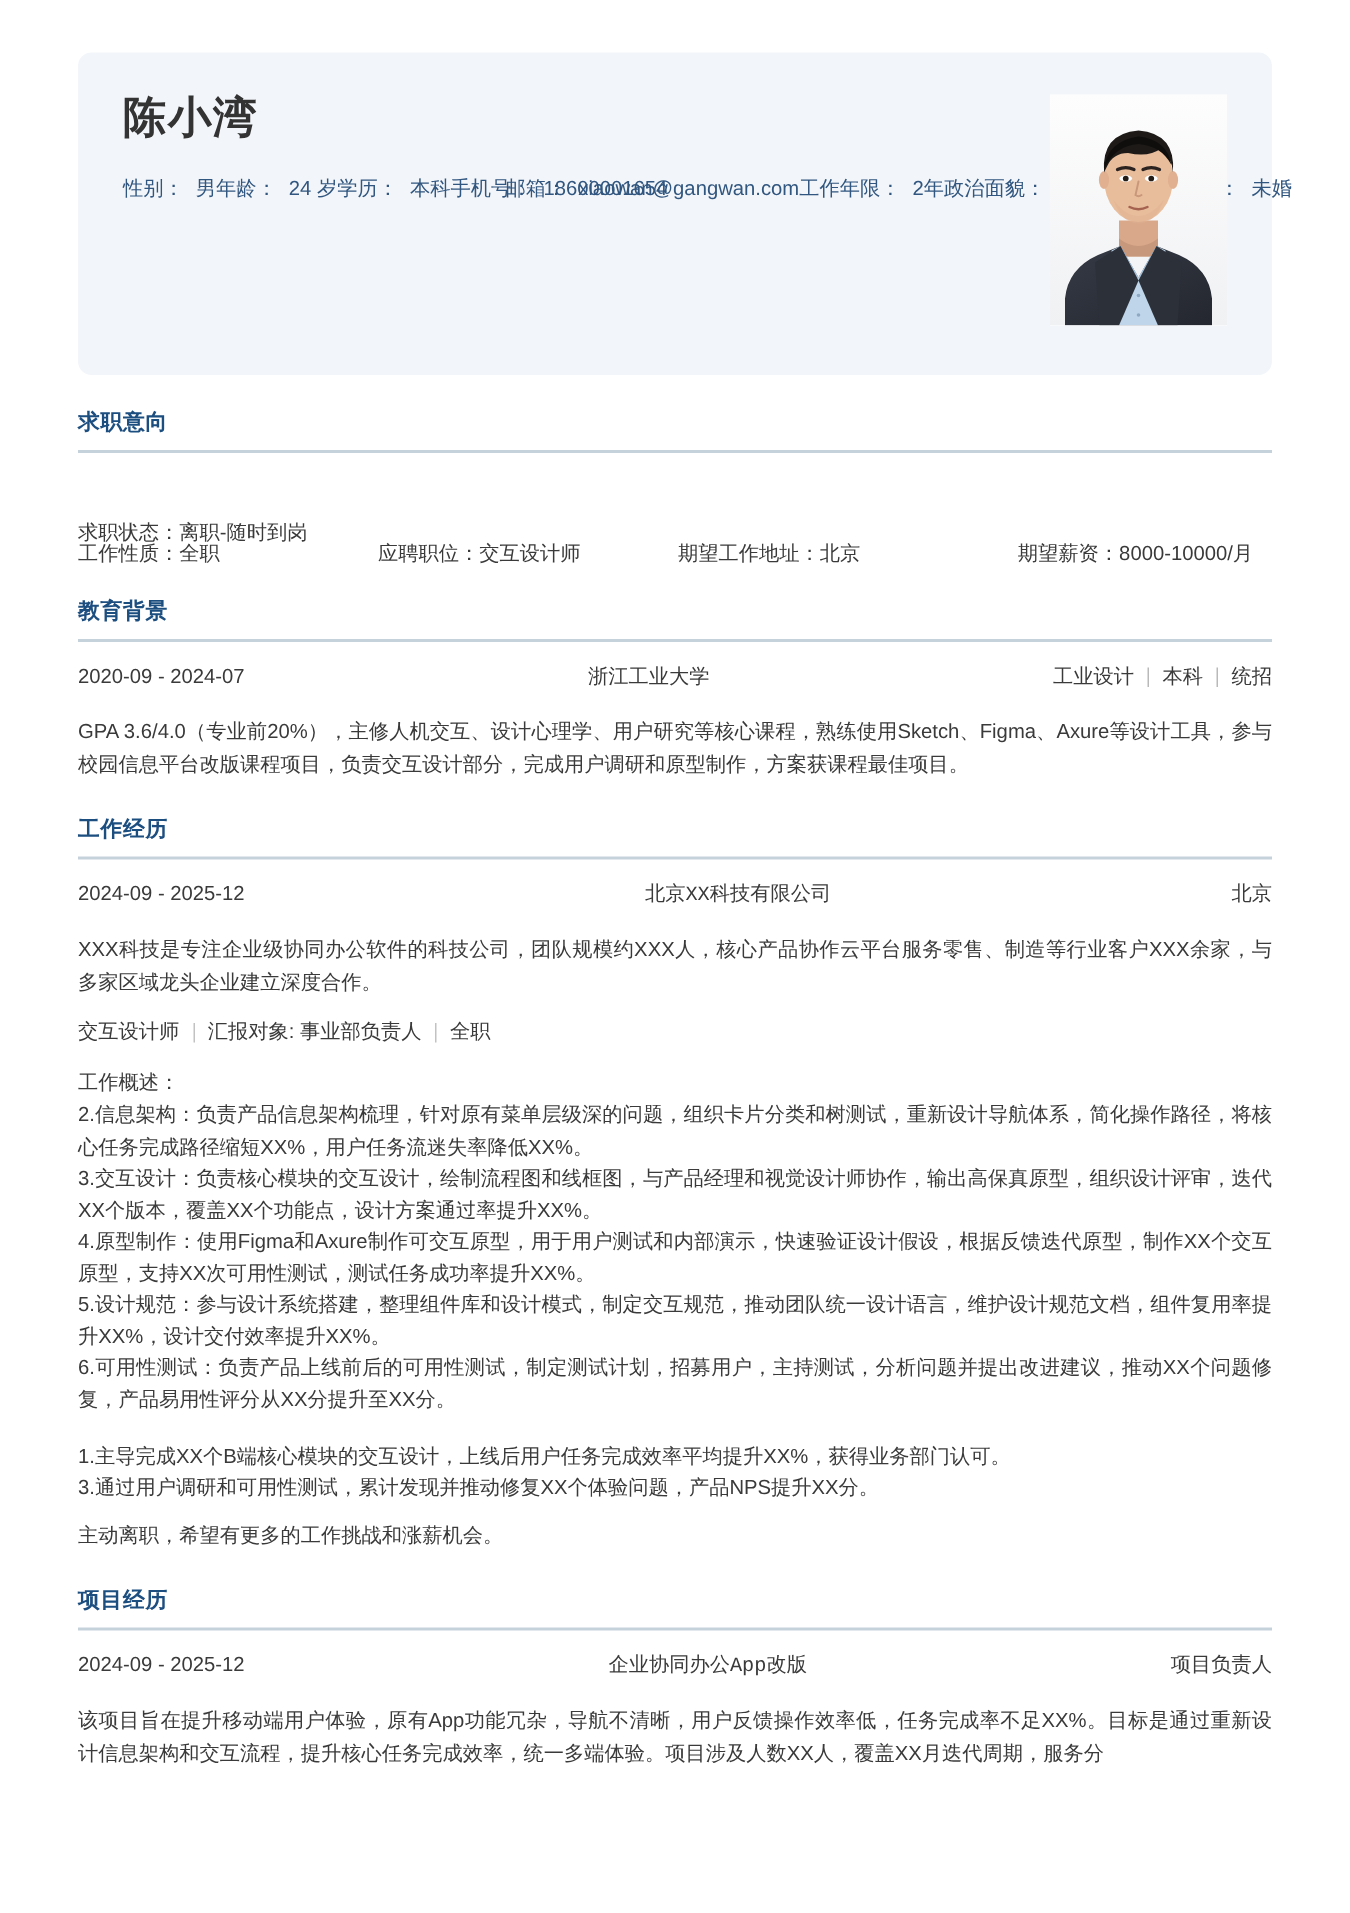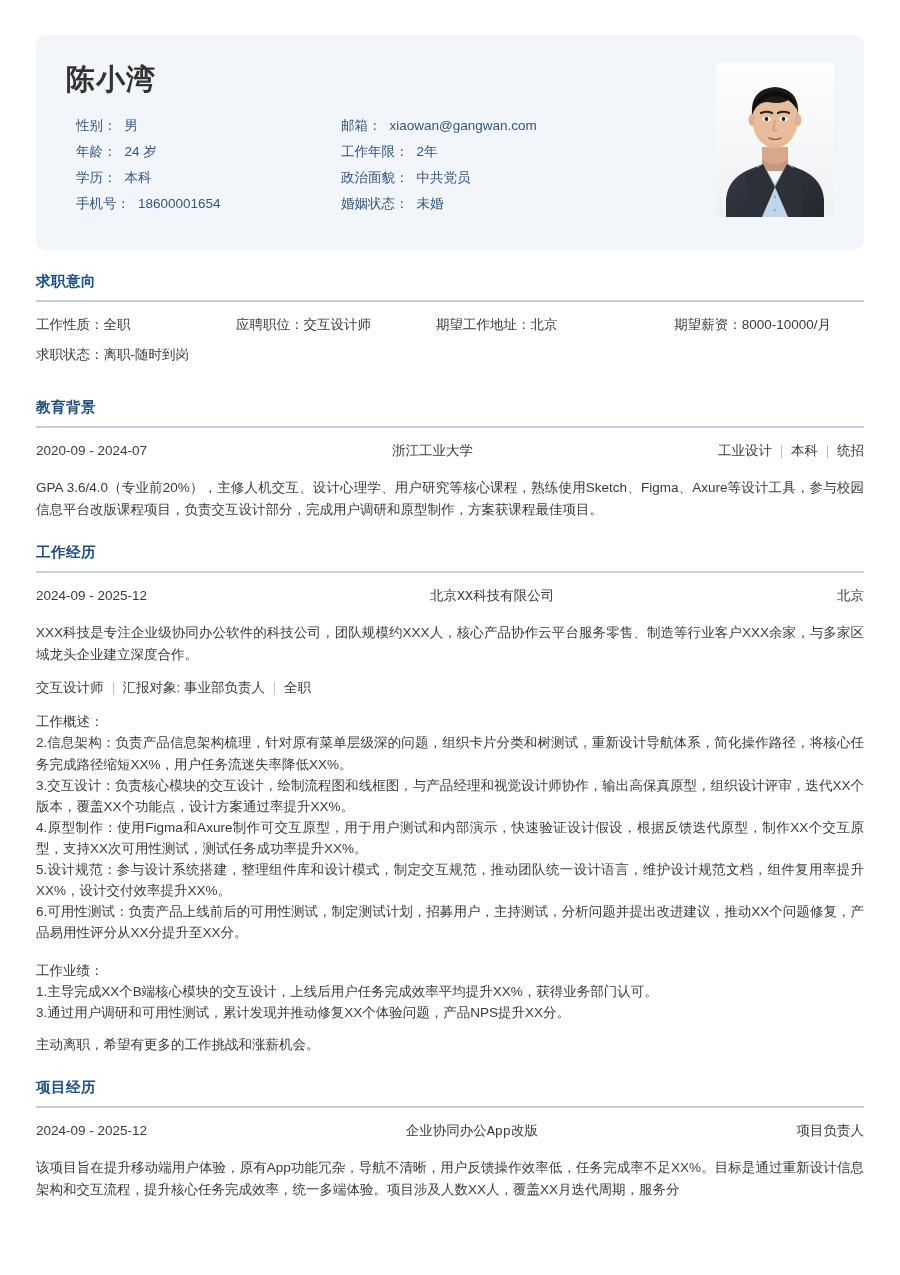--- a/index.html
+++ b/index.html
@@ -10,21 +10,21 @@
     background: #ffffff;
     font-family: "Liberation Sans", "DejaVu Sans", sans-serif;
     overflow: hidden;
   }
 
   .page {
     width: 900px;
     height: 1275px;
     position: relative;
     background: #ffffff;
-    padding: 0 36px;
+    padding: 0 52px;
     overflow: hidden;
   }
 
   
   .header-card {
     margin-top: 35px;
     background: #f2f5f9;
     border-radius: 9px;
     height: 215px;
     position: relative;
@@ -39,22 +39,21 @@
     line-height: 1.3;
     margin-bottom: 18px;
   }
 
   .info-grid {
     display: flex;
     flex-direction: row;
   }
   .info-col {
     display: flex;
-    flex-direction: column;
-    margin-left: 10px;
+    flex-direction: row;
   }
   .info-col.left { width: 255px; }
   .info-col.right { width: 340px; }
 
   .info-row {
     display: flex;
     align-items: baseline;
     height: 26px;
     font-size: 13.5px;
     color: #31567f;
@@ -114,21 +113,21 @@
     display: flex;
     font-size: 13.5px;
     color: #3a3a3a;
     height: 30px;
     align-items: baseline;
   }
   .intent-cell { white-space: nowrap; }
   .intent-cell.c1 { width: 200px; }
   .intent-cell.c2 { width: 200px; }
   .intent-cell.c3 { width: 215px; }
-  .intent-cell.c4 { width: 180px; text-align: right;}
+  .intent-cell.c4 { width: 180px; text-align: center; margin-top: 44px;}
 
   .body-text {
     font-size: 13.5px;
     color: #3a3a3a;
     line-height: 1.62;
     text-align: justify;
   }
   .body-text.tight { line-height: 1.56; }
 
   .gap-sm { height: 11px; }
@@ -335,21 +334,20 @@
 
     <div class="body-text tight">工作概述：</div>
     <div class="body-text tight">2.信息架构：负责产品信息架构梳理，针对原有菜单层级深的问题，组织卡片分类和树测试，重新设计导航体系，简化操作路径，将核心任务完成路径缩短XX%，用户任务流迷失率降低XX%。</div>
     <div class="body-text tight">3.交互设计：负责核心模块的交互设计，绘制流程图和线框图，与产品经理和视觉设计师协作，输出高保真原型，组织设计评审，迭代XX个版本，覆盖XX个功能点，设计方案通过率提升XX%。</div>
     <div class="body-text tight">4.原型制作：使用Figma和Axure制作可交互原型，用于用户测试和内部演示，快速验证设计假设，根据反馈迭代原型，制作XX个交互原型，支持XX次可用性测试，测试任务成功率提升XX%。</div>
     <div class="body-text tight">5.设计规范：参与设计系统搭建，整理组件库和设计模式，制定交互规范，推动团队统一设计语言，维护设计规范文档，组件复用率提升XX%，设计交付效率提升XX%。</div>
     <div class="body-text tight">6.可用性测试：负责产品上线前后的可用性测试，制定测试计划，招募用户，主持测试，分析问题并提出改进建议，推动XX个问题修复，产品易用性评分从XX分提升至XX分。</div>
 
     <div class="gap-md"></div>
 
-    <div class="body-text tight">工作业绩：</div>
     <div class="body-text tight">1.主导完成XX个B端核心模块的交互设计，上线后用户任务完成效率平均提升XX%，获得业务部门认可。</div>
     <div class="body-text tight">3.通过用户调研和可用性测试，累计发现并推动修复XX个体验问题，产品NPS提升XX分。</div>
 
     <div class="gap-sm"></div>
     <div class="body-text">主动离职，希望有更多的工作挑战和涨薪机会。</div>
   </div>
 
   <div class="section">
     <div class="section-title">项目经历</div>
     <div class="section-rule"></div>

